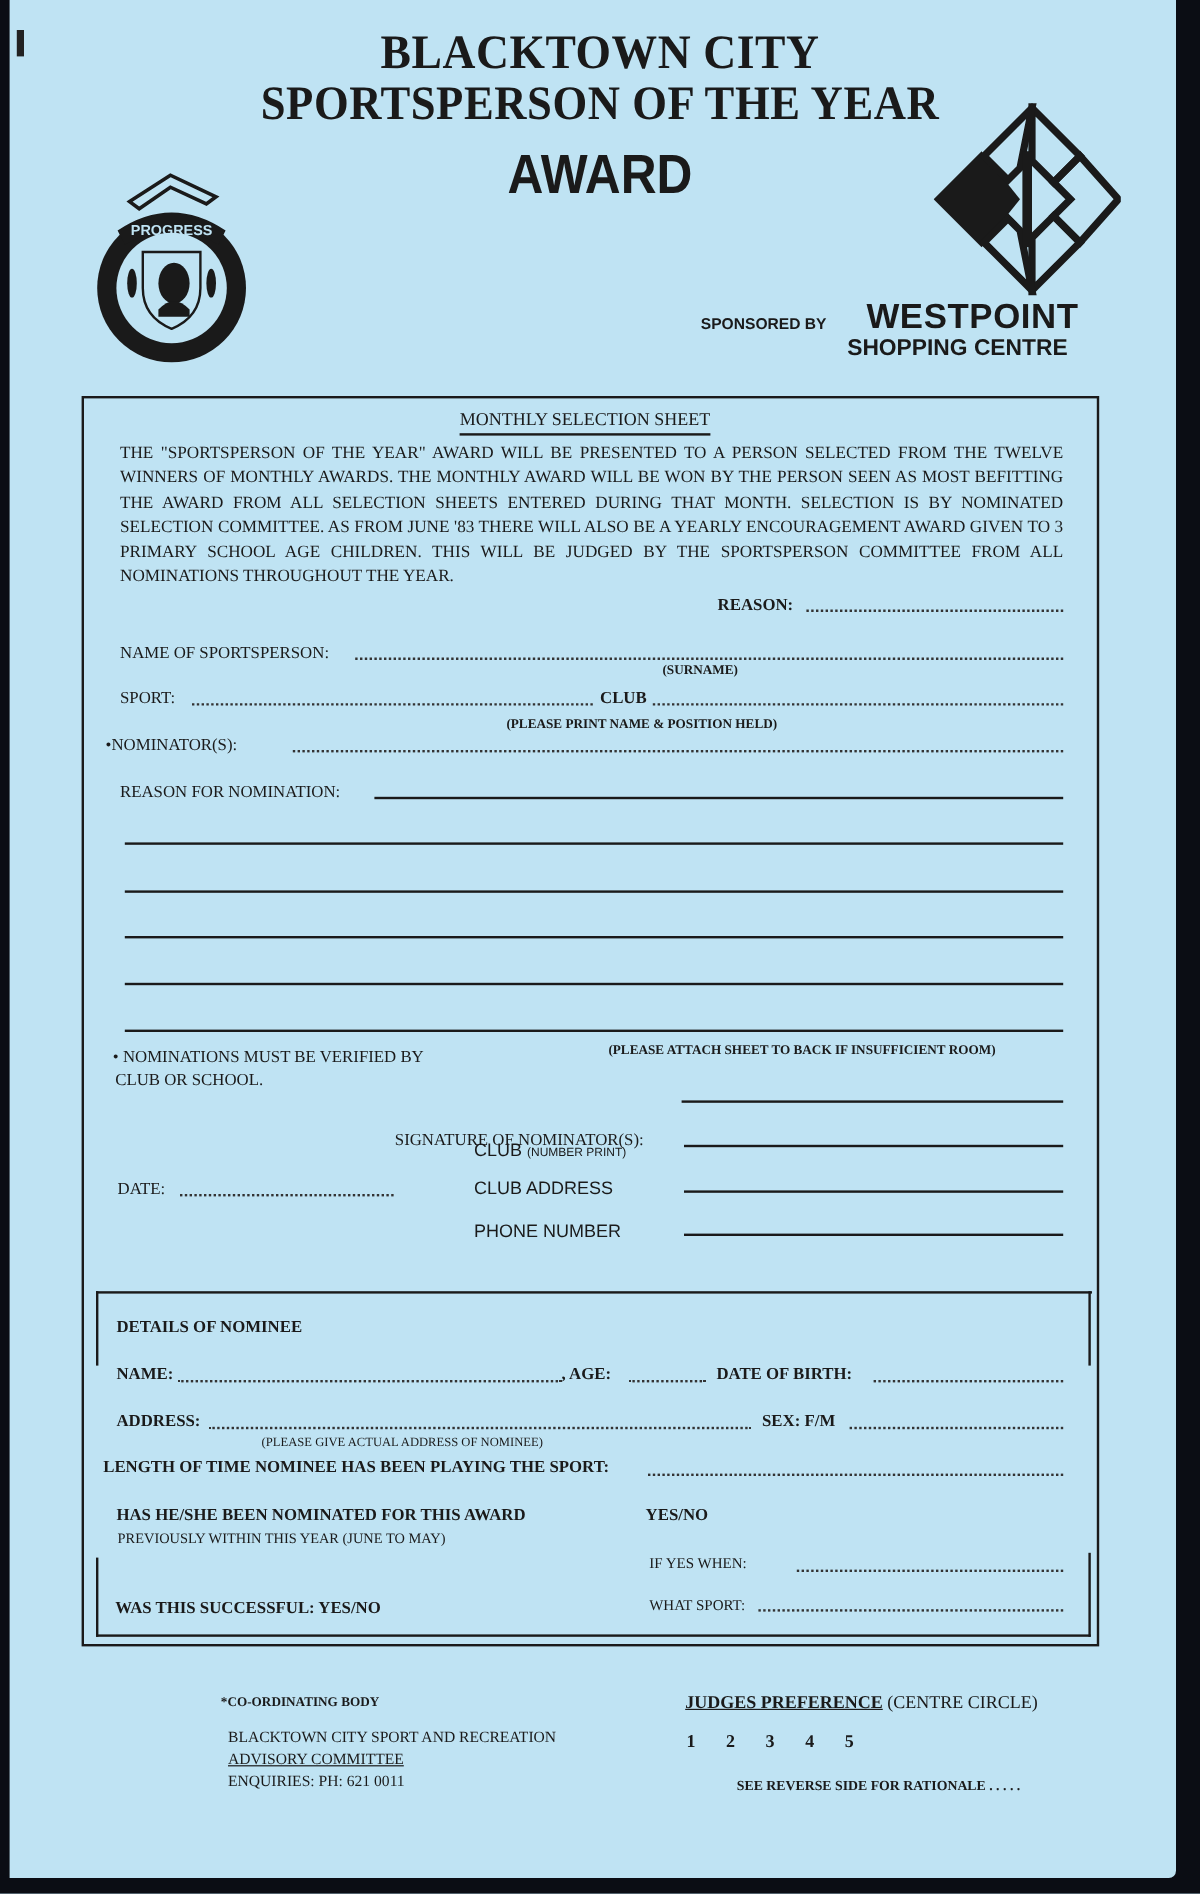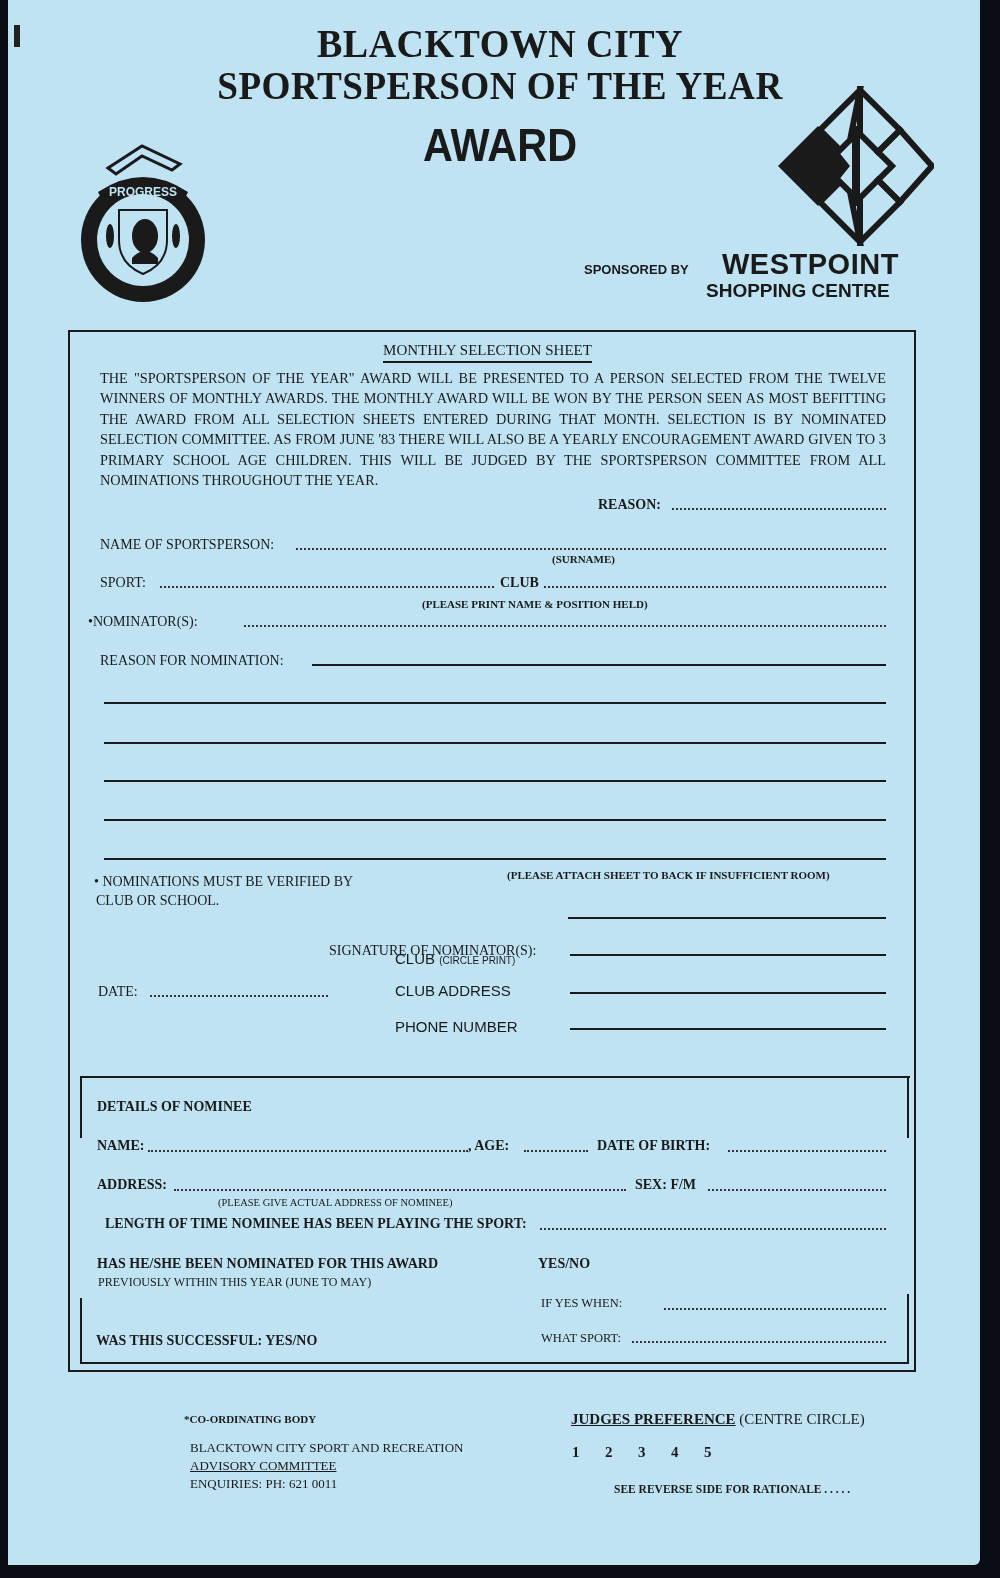--- a/index.html
+++ b/index.html
@@ -104,21 +104,21 @@
 <div class="rule" style="left:104px;top:819px;width:782px;"></div>
 <div class="rule" style="left:104px;top:858px;width:782px;"></div>
 
 <div class="abs small" style="left:507px;top:869px;">(PLEASE ATTACH SHEET TO BACK IF INSUFFICIENT ROOM)</div>
 <div class="abs lbl-n" style="left:94px;top:874px;">• NOMINATIONS MUST BE VERIFIED BY</div>
 <div class="abs lbl-n" style="left:96px;top:893px;">CLUB OR SCHOOL.</div>
 
 <div class="abs lbl-n" style="left:329px;top:906px;margin-top:37px;">SIGNATURE OF NOMINATOR(S):</div>
 <div class="rule" style="left:568px;top:917px;width:318px;"></div>
 
-<div class="abs sans" style="left:395px;top:950px;"><span>CLUB</span> <small>(CIRCLE PRINT)</small></div>
+<div class="abs sans" style="left:395px;top:950px;"><span>CLUB</span> <small>(NUMBER PRINT)</small></div>
 <div class="rule" style="left:570px;top:954px;width:316px;"></div>
 
 <div class="abs lbl-n" style="left:98px;top:984px;">DATE:</div>
 <div class="dots" style="left:150px;top:995px;width:178px;"></div>
 <div class="abs sans" style="left:395px;top:982px;">CLUB ADDRESS</div>
 <div class="rule" style="left:570px;top:992px;width:316px;"></div>
 
 <div class="abs sans" style="left:395px;top:1018px;">PHONE NUMBER</div>
 <div class="rule" style="left:570px;top:1028px;width:316px;"></div>
 
@@ -137,21 +137,21 @@
 <div class="dots" style="left:524px;top:1150px;width:64px;"></div>
 <div class="abs lbl" style="left:597px;top:1138px;">DATE OF BIRTH:</div>
 <div class="dots" style="left:728px;top:1150px;width:158px;"></div>
 
 <div class="abs lbl" style="left:97px;top:1177px;">ADDRESS:</div>
 <div class="dots" style="left:174px;top:1189px;width:452px;"></div>
 <div class="abs lbl" style="left:635px;top:1177px;">SEX: F/M</div>
 <div class="dots" style="left:708px;top:1189px;width:178px;"></div>
 <div class="abs" style="left:218px;top:1197px;font-size:10.5px;">(PLEASE GIVE ACTUAL ADDRESS OF NOMINEE)</div>
 
-<div class="abs lbl" style="left:105px;top:1216px;">LENGTH OF TIME NOMINEE HAS BEEN PLAYING THE SPORT:</div>
+<div class="abs lbl" style="left:86px;top:1216px;">LENGTH OF TIME NOMINEE HAS BEEN PLAYING THE SPORT:</div>
 <div class="dots" style="left:540px;top:1228px;width:346px;"></div>
 
 <div class="abs lbl" style="left:97px;top:1256px;">HAS HE/SHE BEEN NOMINATED FOR THIS AWARD</div>
 <div class="abs" style="left:98px;top:1275px;font-size:12px;">PREVIOUSLY WITHIN THIS YEAR (JUNE TO MAY)</div>
 <div class="abs lbl" style="left:538px;top:1256px;">YES/NO</div>
 
 <div class="abs" style="left:541px;top:1296px;font-size:12.5px;">IF YES WHEN:</div>
 <div class="dots" style="left:664px;top:1308px;width:222px;"></div>
 
 <div class="abs lbl" style="left:96px;top:1333px;">WAS THIS SUCCESSFUL:  YES/NO</div>

